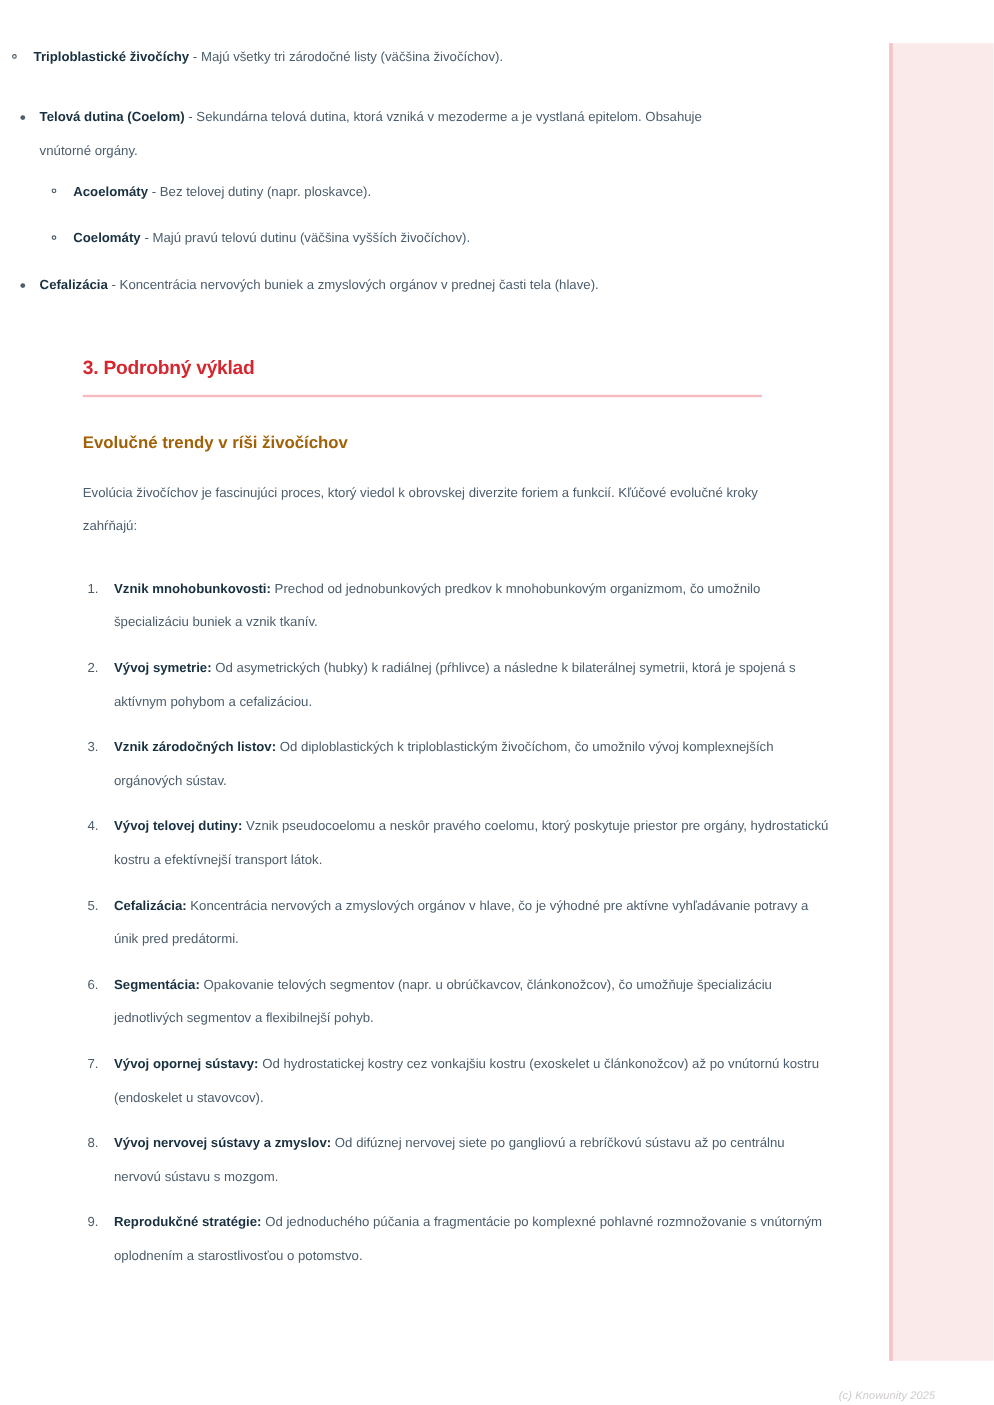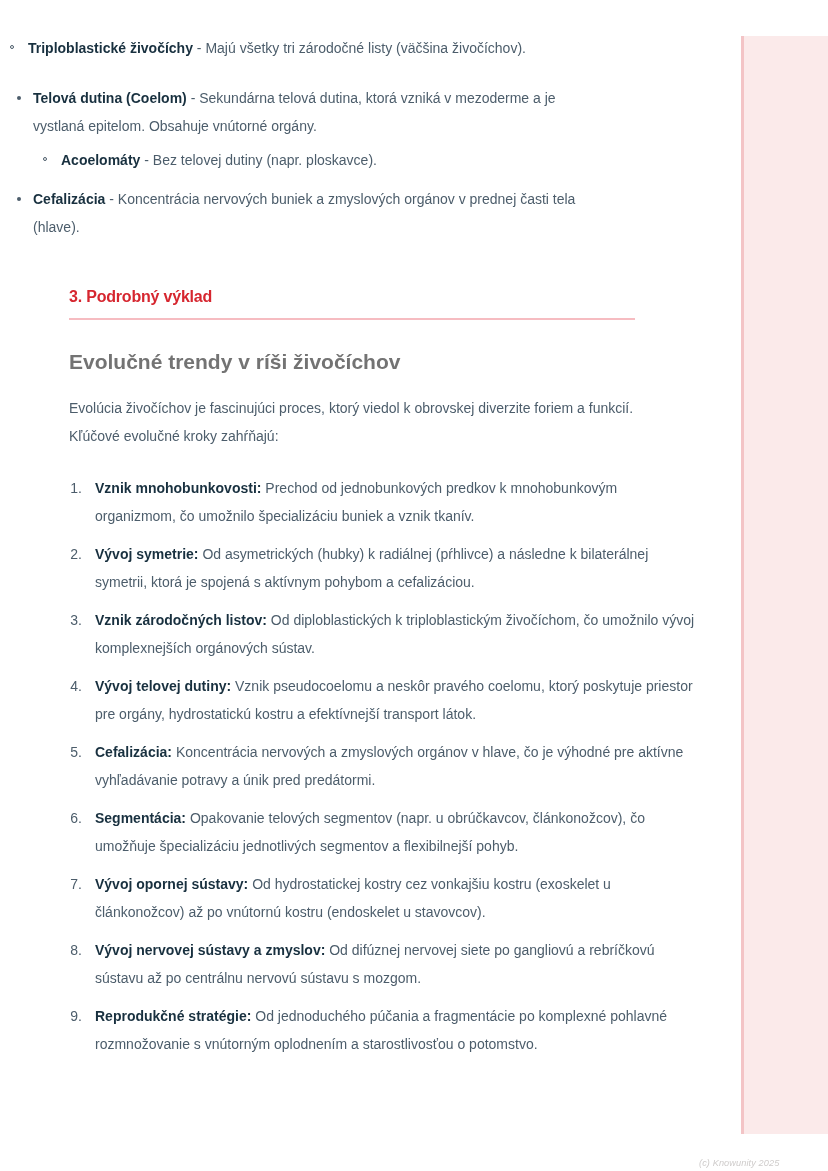--- a/index.html
+++ b/index.html
@@ -34,21 +34,21 @@
     left: 0;
     top: 0;
     width: 700px;
     padding: 28px 0 0 0;
     box-sizing: border-box;
   }
 
   
   .content {
     color: #4c5d6b;
-    font-size: 14px;
+    font-size: 11px;
     line-height: 28px;
   }
   .content b, .content strong, .lead {
     color: #18303f;
     font-weight: 700;
   }
 
   
   ul.lvl1 {
     list-style: none;
@@ -117,22 +117,22 @@
     margin: 12px 0 0 69px;
     width: 566px;
     height: 2px;
     background: #f6bcc1;
     border: 0;
   }
 
   
   .sub-head {
     margin: 29px 0 0 69px;
-    color: #737373;
-    font-size: 21px;
+    color: #a16207;
+    font-size: 14px;
     font-weight: 700;
     line-height: 1.25;
   }
 
   
   .intro {
     margin: 19px 0 0 69px;
     width: 570px;
   }
 
@@ -190,20 +190,25 @@
       <b>Telová dutina (Coelom)</b>
       <span>-</span>
       <span>Sekundárna telová dutina, ktorá vzniká v mezoderme a je vystlaná epitelom. Obsahuje vnútorné orgány.</span>
 
       <ul class="lvl2">
         <li>
           <b>Acoelomáty</b>
           <span>-</span>
           <span>Bez telovej dutiny (napr. ploskavce).</span>
         </li>
+        <li>
+          <b>Coelomáty</b>
+          <span>-</span>
+          <span>Majú pravú telovú dutinu (väčšina vyšších živočíchov).</span>
+        </li>
       </ul>
     </li>
 
     <li style="margin-top:10px">
       <b>Cefalizácia</b>
       <span>-</span>
       <span>Koncentrácia nervových buniek a zmyslových orgánov v prednej časti tela (hlave).</span>
     </li>
 
   </ul>

